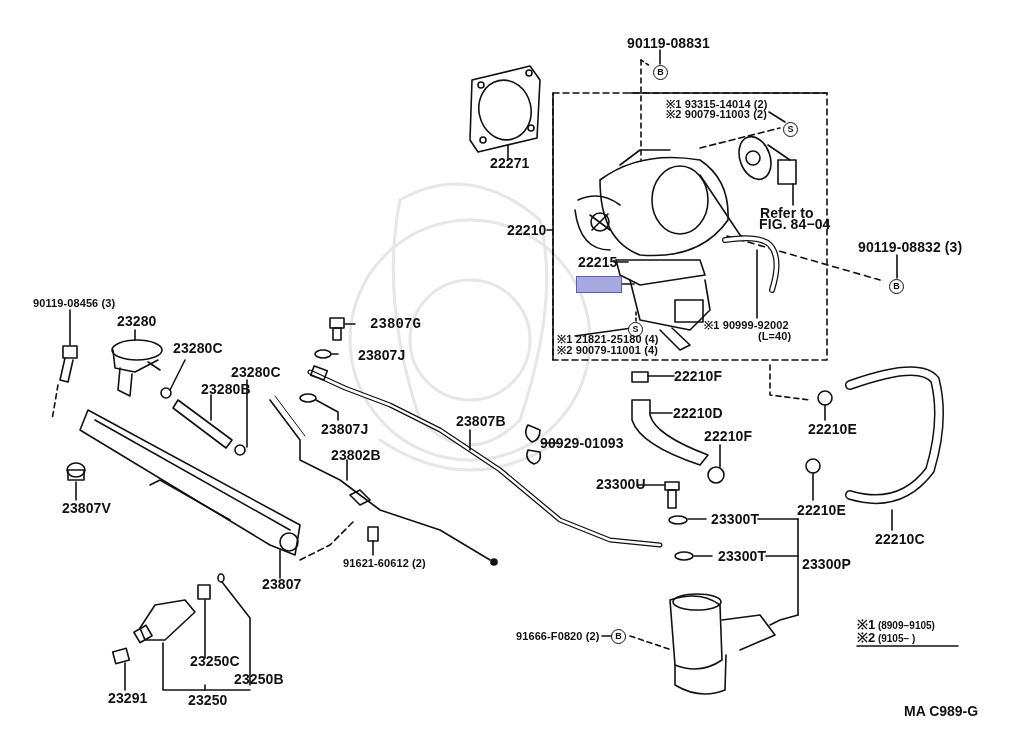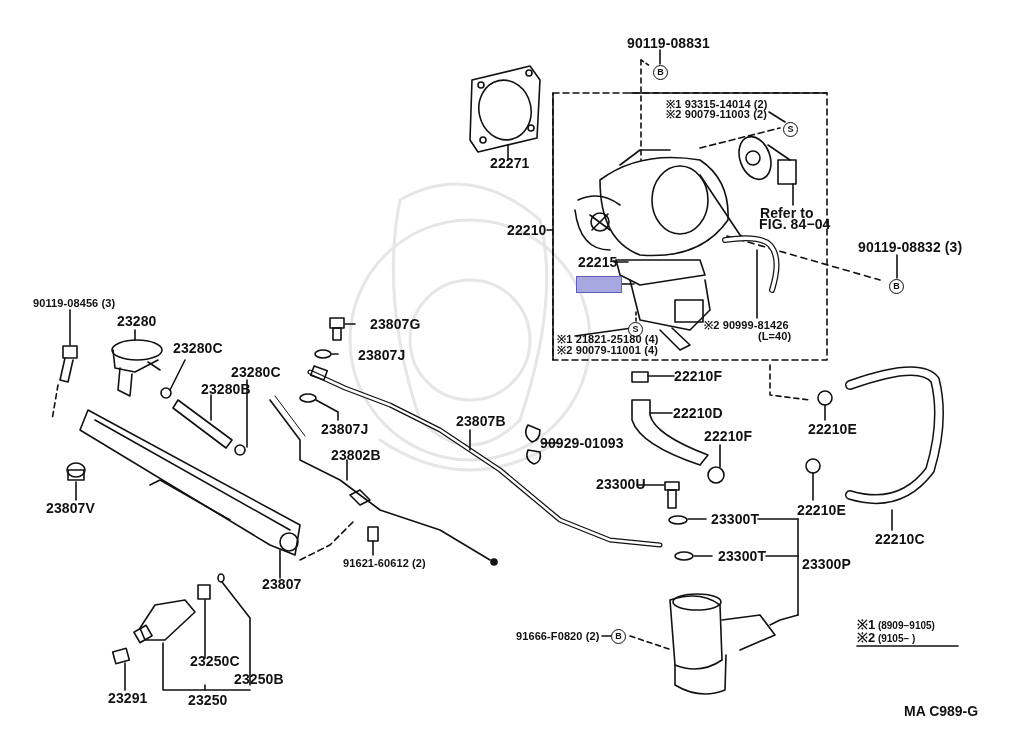--- a/index.html
+++ b/index.html
@@ -237,49 +237,49 @@
   <div class="lbl sm" style="left:666px;top:99px;">※1 93315-14014 (2)</div>
   <div class="lbl sm" style="left:666px;top:109px;">※2 90079-11003 (2)</div>
   <div class="lbl" style="left:490px;top:158px;">22271</div>
   <div class="lbl" style="left:507px;top:225px;">22210</div>
   <div class="lbl" style="left:760px;top:208px;">Refer to</div>
   <div class="lbl" style="left:759px;top:219px;">FIG. 84−04</div>
   <div class="lbl" style="left:858px;top:242px;">90119-08832 (3)</div>
   <div class="lbl" style="left:578px;top:257px;">22215</div>
   <div class="lbl sm" style="left:557px;top:334px;">※1 21821-25180 (4)</div>
   <div class="lbl sm" style="left:557px;top:345px;text-align:center;">※2 90079-11001 (4)</div>
-  <div class="lbl sm" style="left:704px;top:320px;">※2 90999-81426</div>
+  <div class="lbl sm" style="left:704px;top:320px;">※1 90999-92002</div>
   <div class="lbl sm" style="left:758px;top:331px;">(L=40)</div>
 
   <div class="lbl sm" style="left:33px;top:298px;">90119-08456 (3)</div>
   <div class="lbl" style="left:117px;top:316px;">23280</div>
   <div class="lbl" style="left:173px;top:343px;">23280C</div>
   <div class="lbl" style="left:231px;top:367px;">23280C</div>
   <div class="lbl" style="left:201px;top:384px;">23280B</div>
 
-  <div class="lbl" style="left:370px;top:319px;">23807G</div>
+  <div class="lbl" style="left:370px;top:319px;font-family:Liberation Mono, monospace;">23807G</div>
   <div class="lbl" style="left:358px;top:350px;">23807J</div>
   <div class="lbl" style="left:321px;top:424px;">23807J</div>
   <div class="lbl" style="left:456px;top:416px;">23807B</div>
 
   <div class="lbl" style="left:674px;top:371px;">22210F</div>
   <div class="lbl" style="left:673px;top:408px;">22210D</div>
   <div class="lbl" style="left:704px;top:431px;">22210F</div>
   <div class="lbl" style="left:540px;top:438px;">90929-01093</div>
 
   <div class="lbl" style="left:808px;top:424px;">22210E</div>
   <div class="lbl" style="left:797px;top:505px;">22210E</div>
   <div class="lbl" style="left:875px;top:534px;">22210C</div>
 
   <div class="lbl" style="left:596px;top:479px;">23300U</div>
   <div class="lbl" style="left:711px;top:514px;">23300T</div>
   <div class="lbl" style="left:718px;top:551px;">23300T</div>
   <div class="lbl" style="left:802px;top:559px;text-align:right;">23300P</div>
 
-  <div class="lbl" style="left:46px;top:503px;text-align:center;">23807V</div>
+  <div class="lbl" style="left:62px;top:503px;text-align:center;">23807V</div>
   <div class="lbl" style="left:331px;top:450px;">23802B</div>
   <div class="lbl sm" style="left:343px;top:558px;">91621-60612 (2)</div>
   <div class="lbl" style="left:262px;top:579px;">23807</div>
 
   <div class="lbl sm" style="left:516px;top:631px;">91666-F0820 (2)</div>
 
   <div class="lbl" style="left:190px;top:656px;">23250C</div>
   <div class="lbl" style="left:234px;top:674px;">23250B</div>
   <div class="lbl" style="left:108px;top:693px;">23291</div>
   <div class="lbl" style="left:188px;top:695px;">23250</div>

